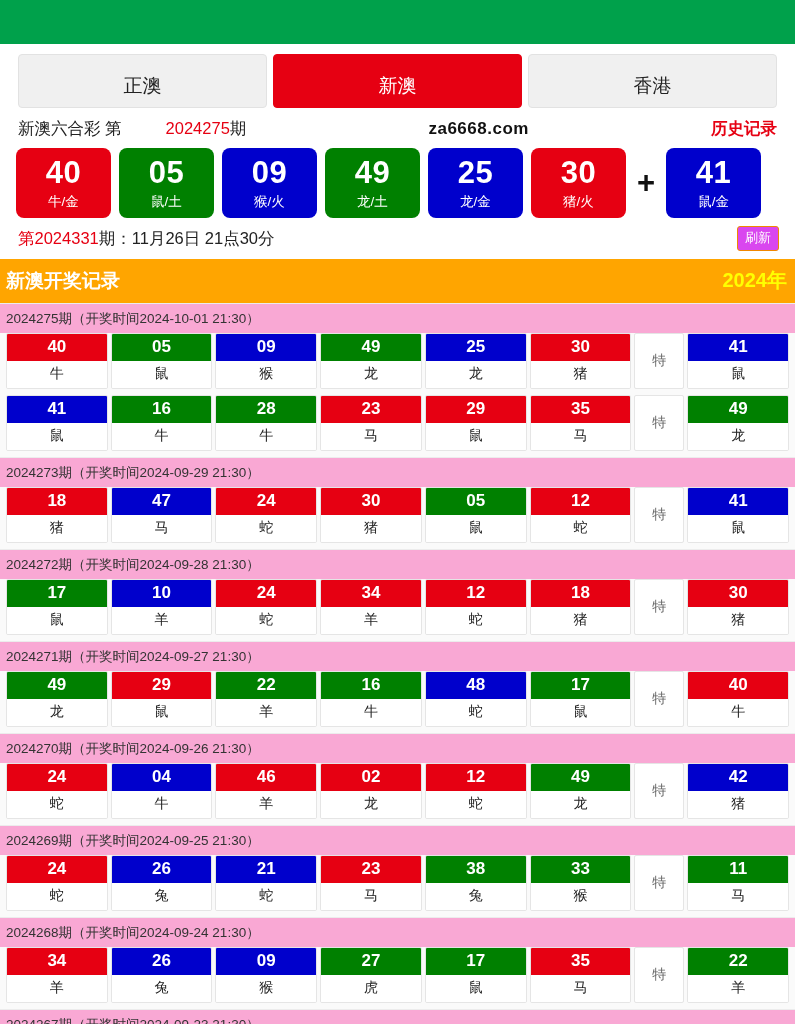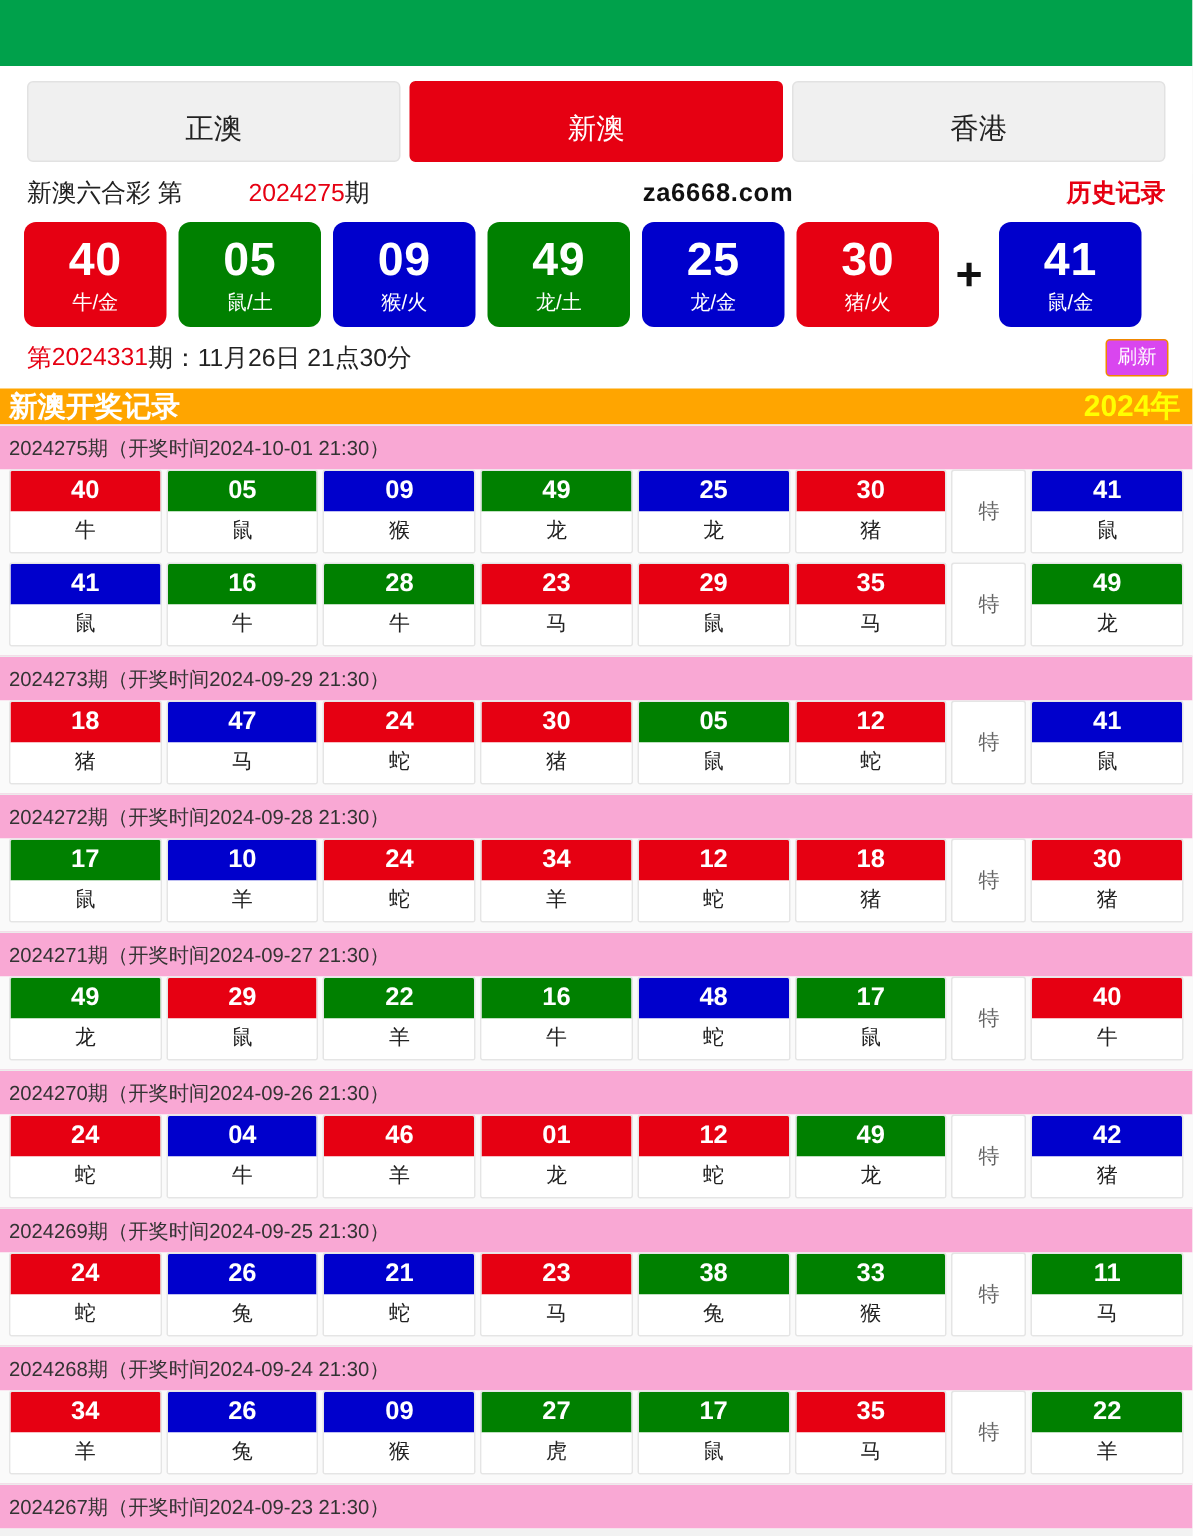--- a/index.html
+++ b/index.html
@@ -118,21 +118,21 @@
     border: 1px solid #f08800;
   }
 
   
   .section-head {
     background: #ffa500;
     display: flex;
     align-items: center;
     justify-content: space-between;
     padding: 6px 8px 7px 6px;
-    height: 24px;
+    height: 44px;
   }
   .section-head .title {
     color: #ffffff;
     font-size: 19px;
     font-weight: bold;
   }
   .section-head .year {
     color: #ffff00;
     font-size: 20px;
     font-weight: bold;
@@ -434,21 +434,21 @@
         </div>
       <div class="cell blue">
           <span class="n">04</span>
           <span class="z">牛</span>
         </div>
       <div class="cell red">
           <span class="n">46</span>
           <span class="z">羊</span>
         </div>
       <div class="cell red">
-          <span class="n">01</span>
+          <span class="n">02</span>
           <span class="z">龙</span>
         </div>
       <div class="cell red">
           <span class="n">12</span>
           <span class="z">蛇</span>
         </div>
       <div class="cell green">
           <span class="n">49</span>
           <span class="z">龙</span>
         </div>

